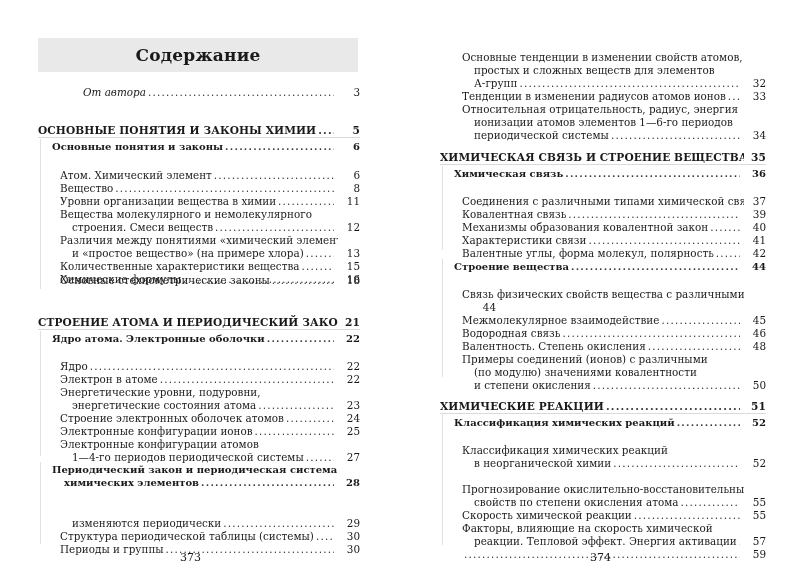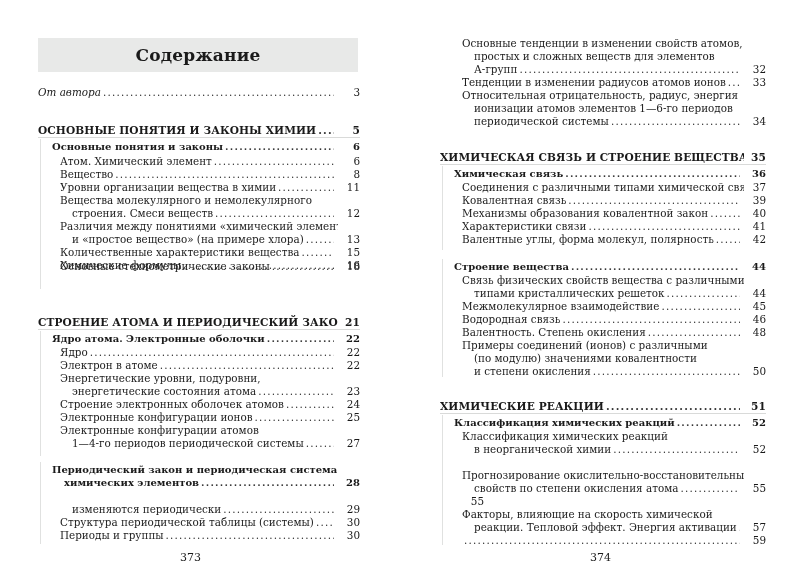--- a/index.html
+++ b/index.html
@@ -25,24 +25,24 @@
   .row .label { flex: 0 0 auto; }
   .row .dots {
     flex: 1 1 auto; overflow: hidden; margin-left: 2px; margin-right: 4px;
     letter-spacing: 1.2px; color: #333;
   }
   .row .dots::after { content: "..........................................................................................................................................................................................."; }
   .row .page-num { flex: 0 0 22px; text-align: right; }
 
   .row.chapter { font-weight: bold; font-size: 10.6px; letter-spacing: 0.1px; }
   .row.section { font-weight: bold; padding-left: 14px; font-size: 10px; }
-  .row.sub { padding-left: 22px; }
+  .row.sub { padding-left: 22px; margin-top: 14px; }
   .row.sub.cont { padding-left: 34px; }
   .row.wrap .text { }
-  .row.italic .label { font-style: italic; }
+  .row.italic .label { font-style: italic; margin-left: 45px; }
 
   .rule-h { position: absolute; height: 1px; background: #d9dad9; }
   .rule-v { position: absolute; width: 1px; background: #e0e1e0; }
 
   .folio {
     position: absolute; font-size: 11px; font-weight: normal;
   }
 </style>
 </head>
 <body>
@@ -362,24 +362,20 @@
       </span>
     <span class="page-num">44</span>
   </div>
   <div class="row sub wrap" style="top:273px">
     <span class="text">
         <span class="label">Связь физических свойств вещества с различными</span>
       </span>
     <span class="page-num"></span>
   </div>
   <div class="row sub cont" style="top:286px">
-    <span class="text">
-        <span class="label">типами кристаллических решеток</span>
-        <span class="dots"></span>
-      </span>
     <span class="page-num">44</span>
   </div>
   <div class="row sub" style="top:299px">
     <span class="text">
         <span class="label">Межмолекулярное взаимодействие</span>
         <span class="dots"></span>
       </span>
     <span class="page-num">45</span>
   </div>
   <div class="row sub" style="top:312px">
@@ -453,20 +449,24 @@
     <span class="page-num"></span>
   </div>
   <div class="row sub cont" style="top:481px">
     <span class="text">
         <span class="label">свойств по степени окисления атома</span>
         <span class="dots"></span>
       </span>
     <span class="page-num">55</span>
   </div>
   <div class="row sub" style="top:494px">
+    <span class="text">
+        <span class="label">Скорость химической реакции</span>
+        <span class="dots"></span>
+      </span>
     <span class="page-num">55</span>
   </div>
   <div class="row sub wrap" style="top:507px">
     <span class="text">
         <span class="label">Факторы, влияющие на скорость химической</span>
       </span>
     <span class="page-num"></span>
   </div>
   <div class="row sub cont" style="top:520px">
     <span class="text">

